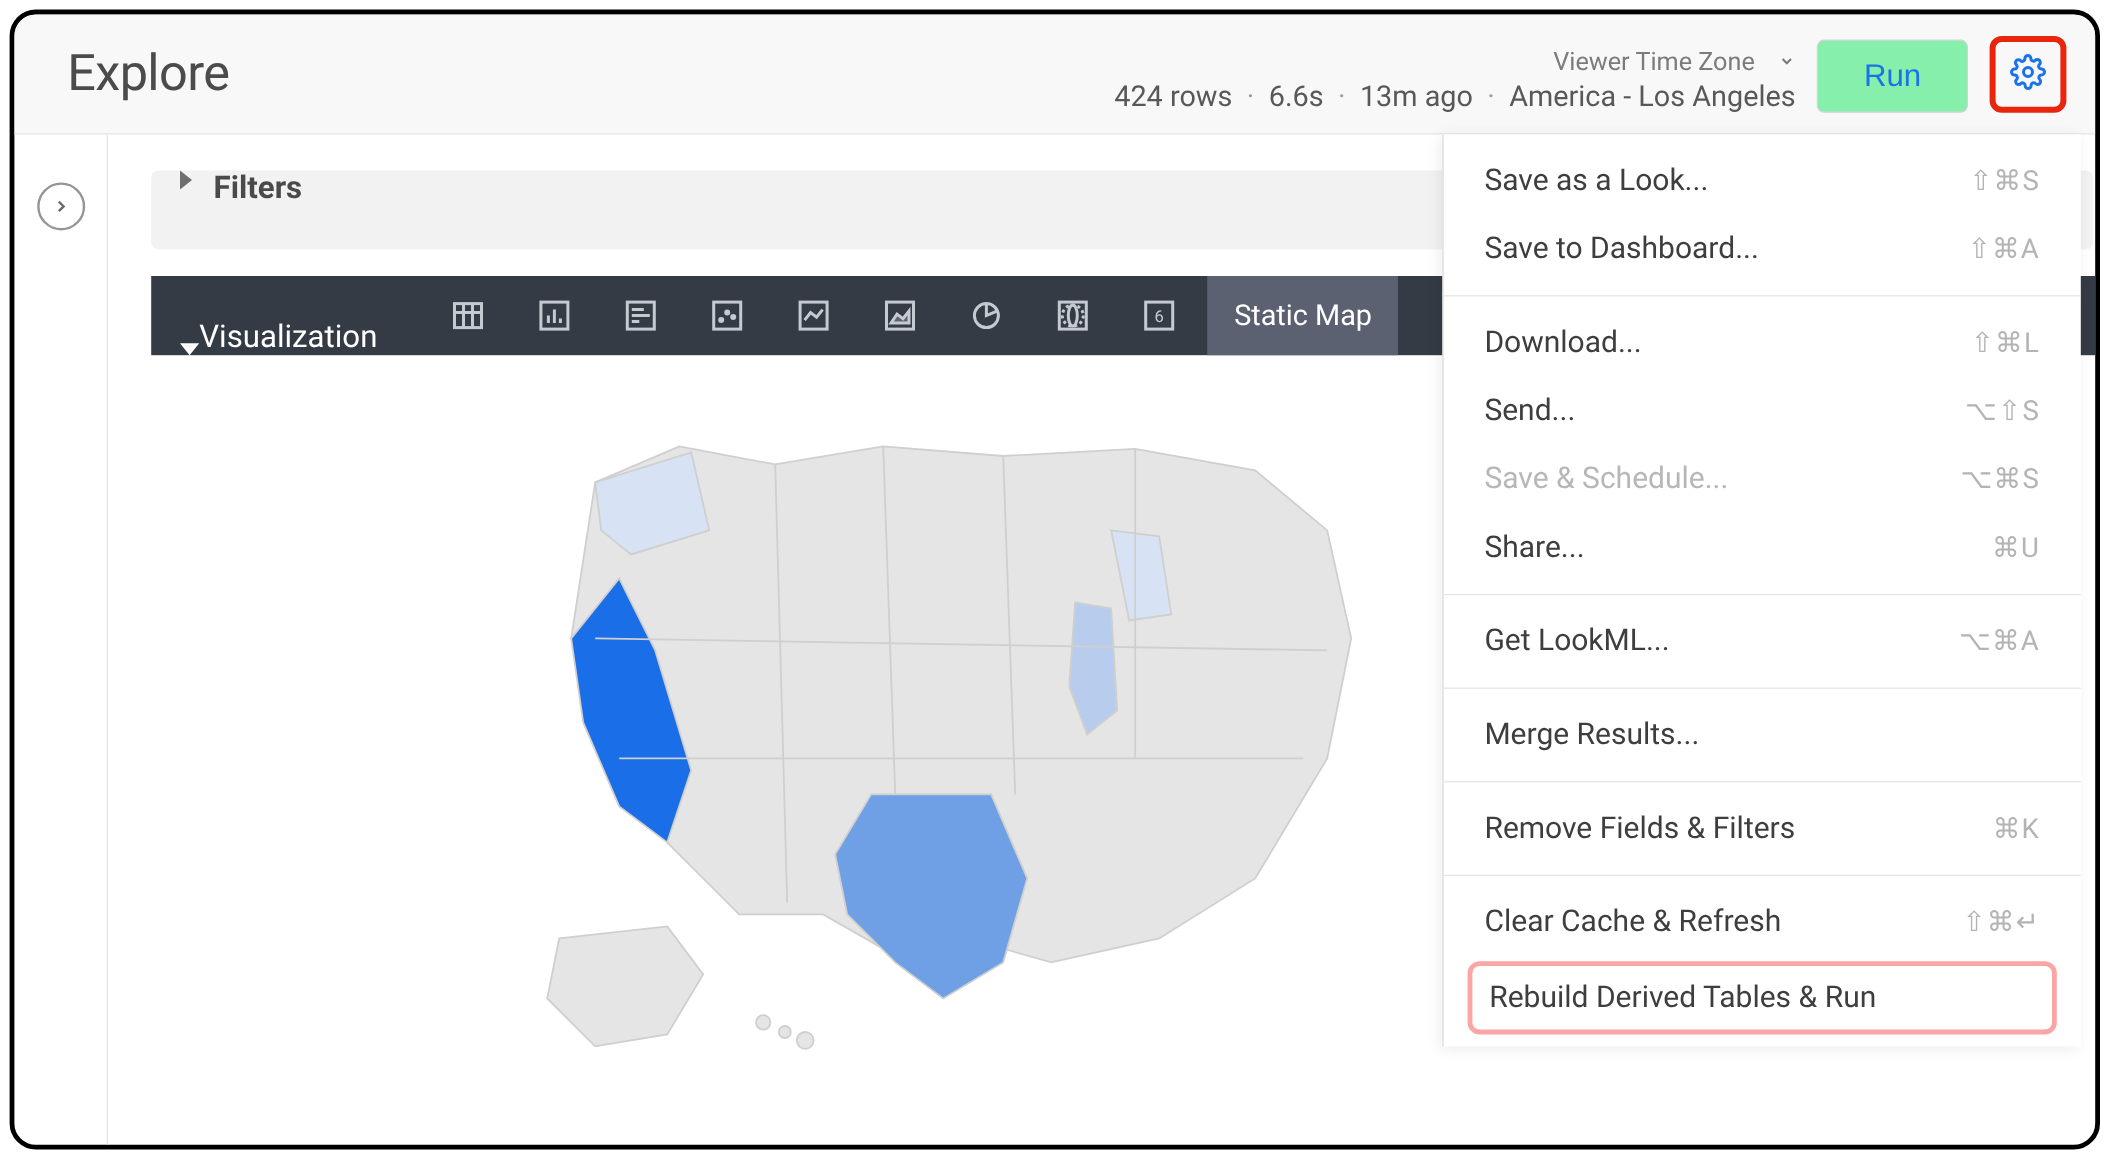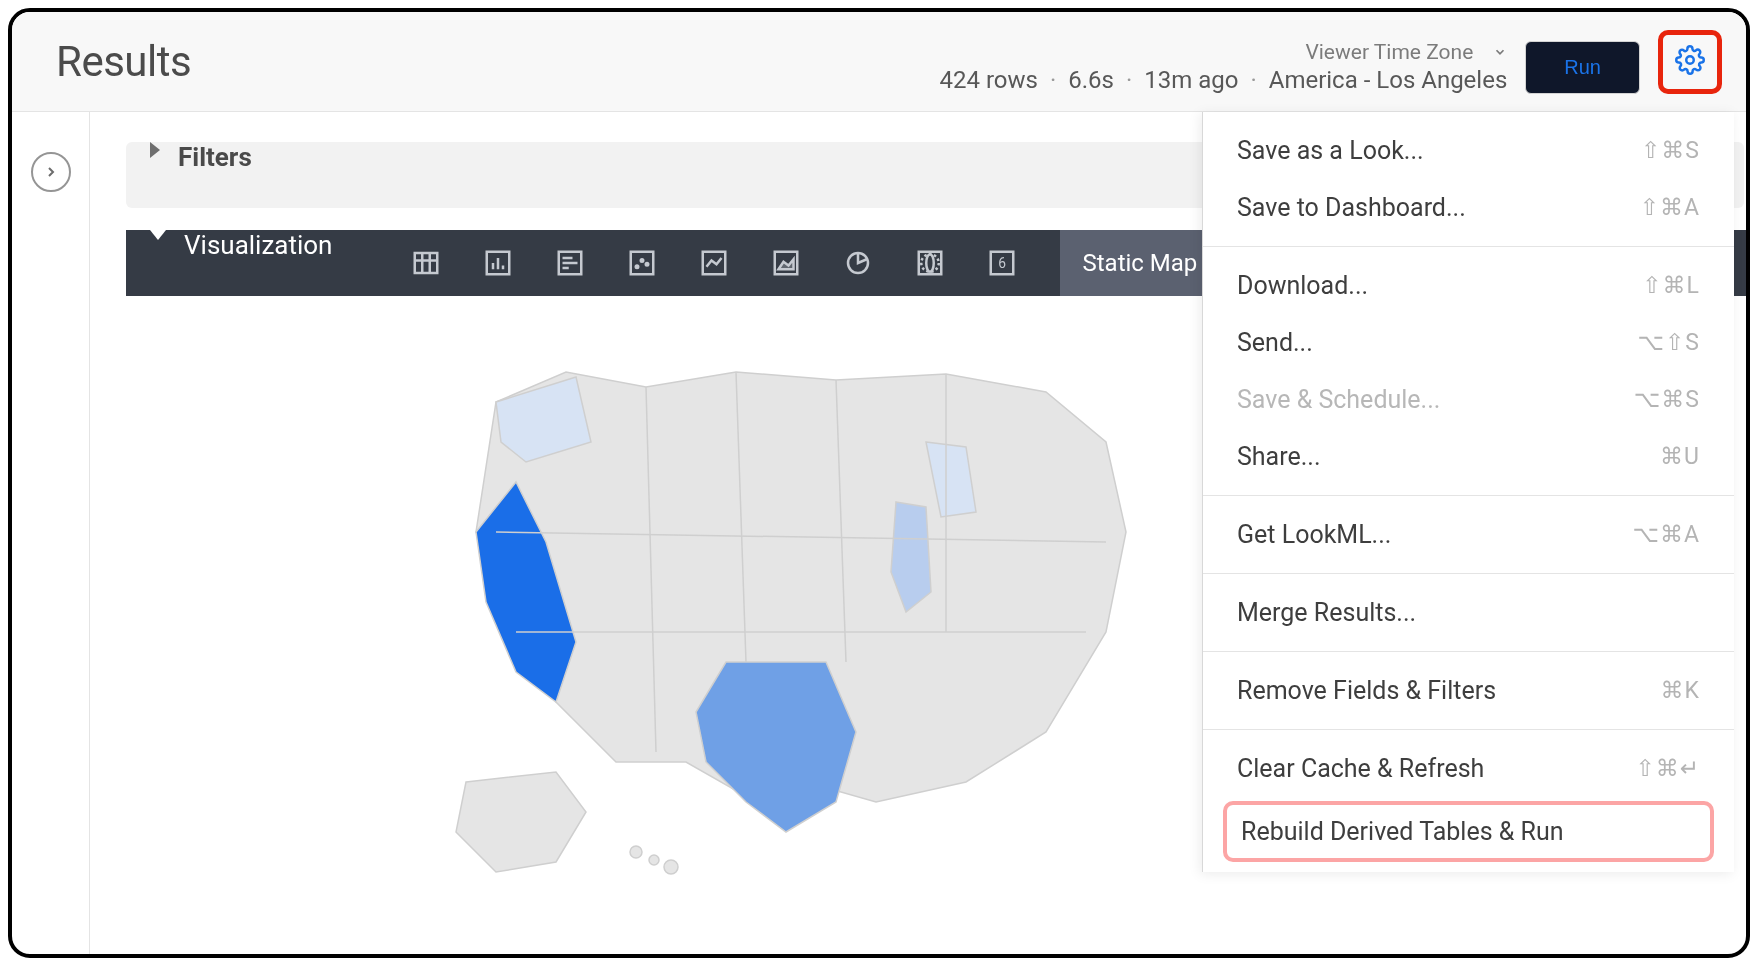--- a/index.html
+++ b/index.html
@@ -56,25 +56,25 @@
 }
 .stats-row {
   font-size: 24px;
   color: #585858;
   display: flex;
   align-items: center;
   gap: 12px;
 }
 .stats-row .dot { color: #9a9a9a; }
 .run-btn {
-  background: #0f172a;
+  background: #86efac;
   border: 1px solid #d3d3d3;
   border-radius: 6px;
   color: #1a73e8;
-  font-size: 20px;
+  font-size: 26px;
   font-weight: 500;
   padding: 14px 38px;
   cursor: pointer;
 }
 .gear-wrap {
   border: 5px solid #e8250d;
   border-radius: 10px;
   padding: 10px 12px;
   display: flex;
   align-items: center;
@@ -123,23 +123,22 @@
   border-top: 8px solid transparent;
   border-bottom: 8px solid transparent;
   border-left: 10px solid #6f6f6f;
 }
 .filters-label { font-size: 26px; color: #4a4a4a; }
 
 .viz-bar {
   background: #353b45;
   height: 66px;
   display: flex;
-  align-items: flex-start;
+  align-items: flex-end;
   padding: 0 24px;
-  gap: 18px;
   width: 100%;
 }
 .tri-down {
   width: 0; height: 0;
   border-left: 8px solid transparent;
   border-right: 8px solid transparent;
   border-top: 10px solid #fff;
 }
 .viz-label { font-size: 26px; color: #fff; margin-right: 40px; }
 .viz-icons { display: flex; gap: 0; align-items: center; height: 100%; }
@@ -198,21 +197,21 @@
 
 .chevron-down-sm {
   display: inline-block;
 }
 </style>
 </head>
 <body>
 
 <div class="outer">
   <div class="topbar">
-    <div class="title">Results</div>
+    <div class="title">Explore</div>
     <div class="topbar-right">
       <div class="timezone-col">
         <div class="timezone-label">
           <span>Viewer Time Zone</span>
           <span class="chevron-down-sm">
             <svg width="14" height="14" viewBox="0 0 24 24" fill="none" stroke="#7b7b7b" stroke-width="3">
                 <polyline points="6 9 12 15 18 9"></polyline>
               </svg>
           </span>
         </div>

